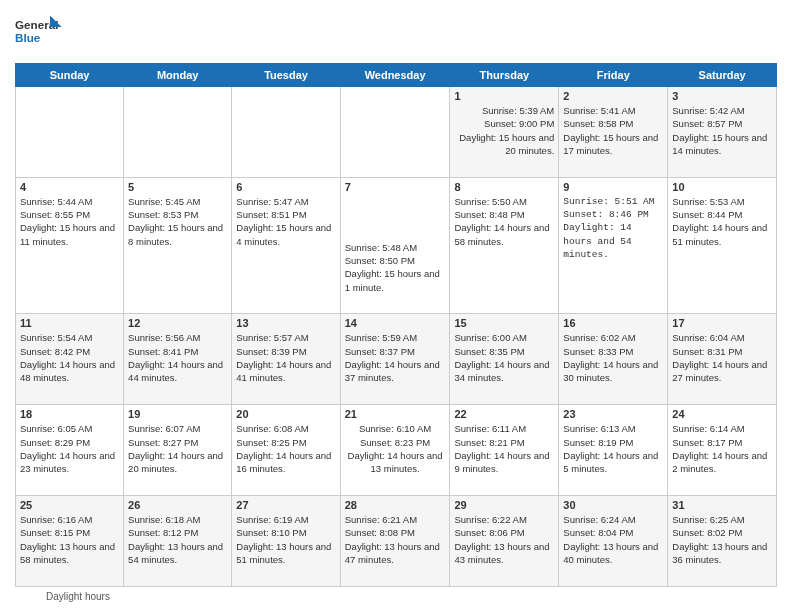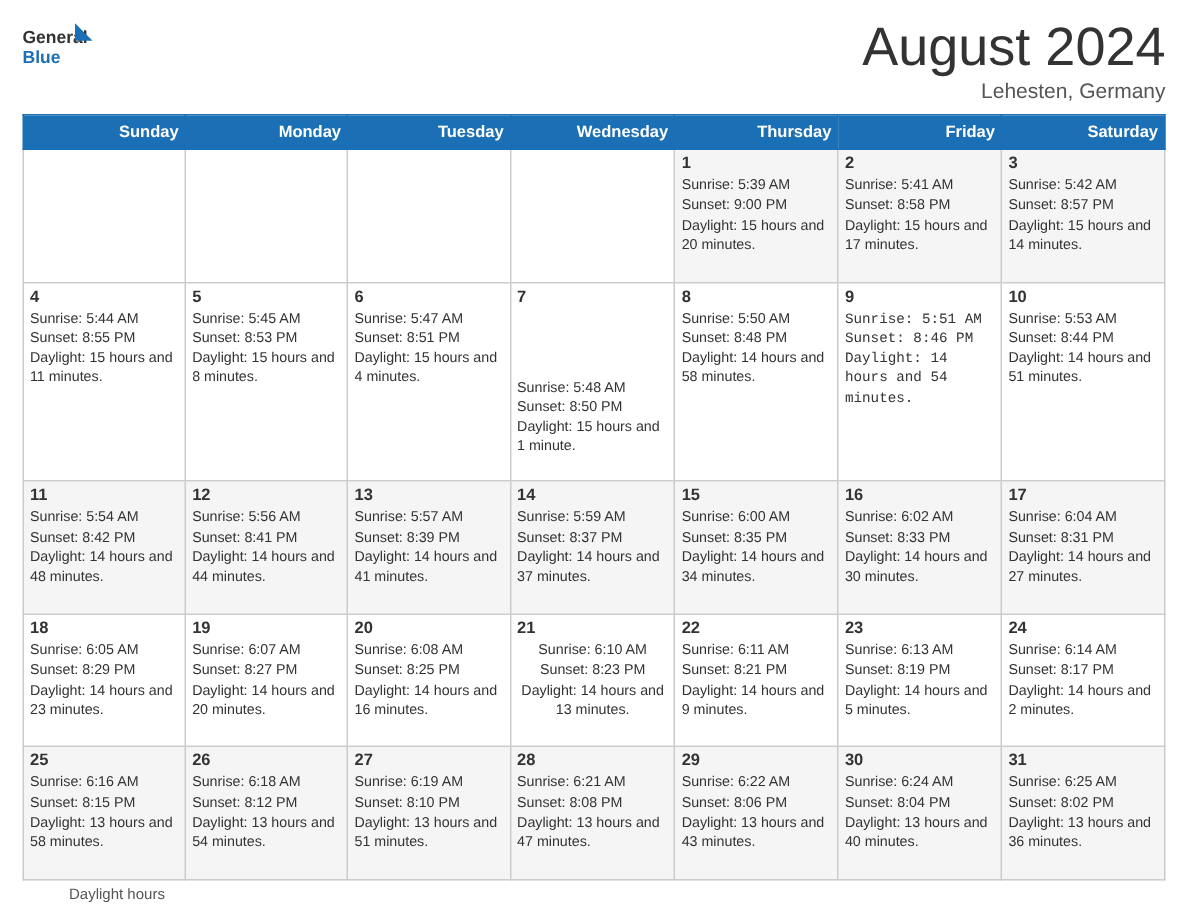--- a/index.html
+++ b/index.html
@@ -43,21 +43,21 @@
     .calendar-table {
       width: 100%;
       border-collapse: collapse;
       flex: 1;
       font-size: 10px;
     }
     .calendar-table thead tr th {
       background: #1a6fb5;
       color: #fff;
       padding: 5px 4px;
-      text-align: right;
+      text-align: center;
       font-size: 11px;
       font-weight: bold;
       border: 1px solid #1a6fb5;
     }
     .calendar-table tbody tr td {
       border: 1px solid #ccc;
       vertical-align: top;
       padding: 3px 4px;
       width: 113px;
       height: 80px;
@@ -96,24 +96,20 @@
 
 <div class="page">
   <div class="header">
     <div class="logo">
     <svg width="50" height="45" viewBox="0 0 60 45">
       <text x="0" y="18" font-size="14" font-weight="bold" font-family="Arial" fill="#333">General</text>
       <text x="0" y="34" font-size="14" font-weight="bold" font-family="Arial" fill="#1a6fb5">Blue</text>
       <polygon points="42,2 56,16 42,16" fill="#1a6fb5"></polygon>
     </svg>
   </div>
-    <div class="title-block">
-      <div class="month-title">August 2024</div>
-      <div class="subtitle">Lehesten, Germany</div>
-    </div>
   </div>
 
   <table class="calendar-table">
     <thead>
       <tr>
       <th>Sunday</th>
           <th>Monday</th>
           <th>Tuesday</th>
           <th>Wednesday</th>
           <th>Thursday</th>
@@ -122,21 +118,21 @@
         </tr>
     </thead>
     <tbody>
     <tr>
           <td class="empty-cell"></td>
           <td class="empty-cell"></td>
           <td class="empty-cell"></td>
           <td class="empty-cell"></td>
           <td>
             <div class="cell-day">1</div>
-            <div class="cell-info" style="white-space: pre-line;">Sunrise: 5:39 AM
+            <div class="cell-info" style="white-space: pre-line; text-align: right;">Sunrise: 5:39 AM
 Sunset: 9:00 PM
 Daylight: 15 hours and 20 minutes.</div>
           </td>
           <td>
             <div class="cell-day">2</div>
             <div class="cell-info" style="white-space: pre-line;">Sunrise: 5:41 AM
 Sunset: 8:58 PM
 Daylight: 15 hours and 17 minutes.</div>
           </td>
           <td>

